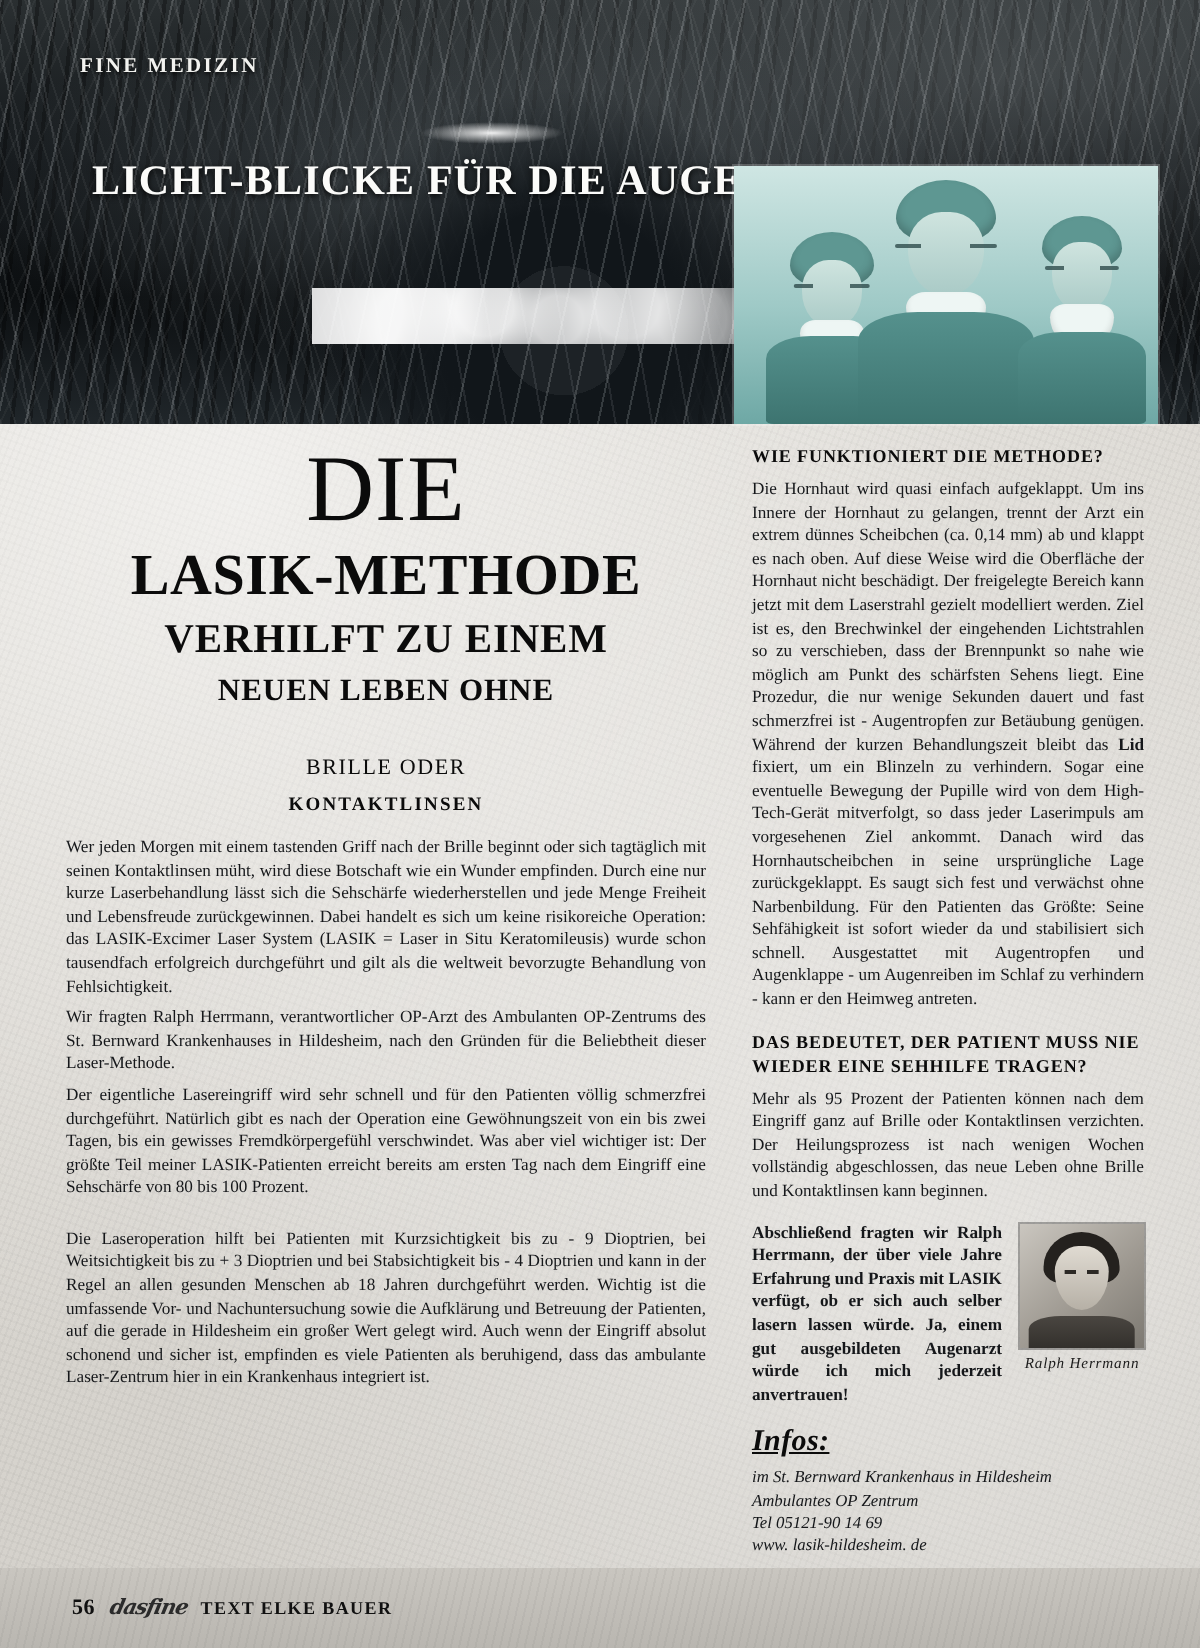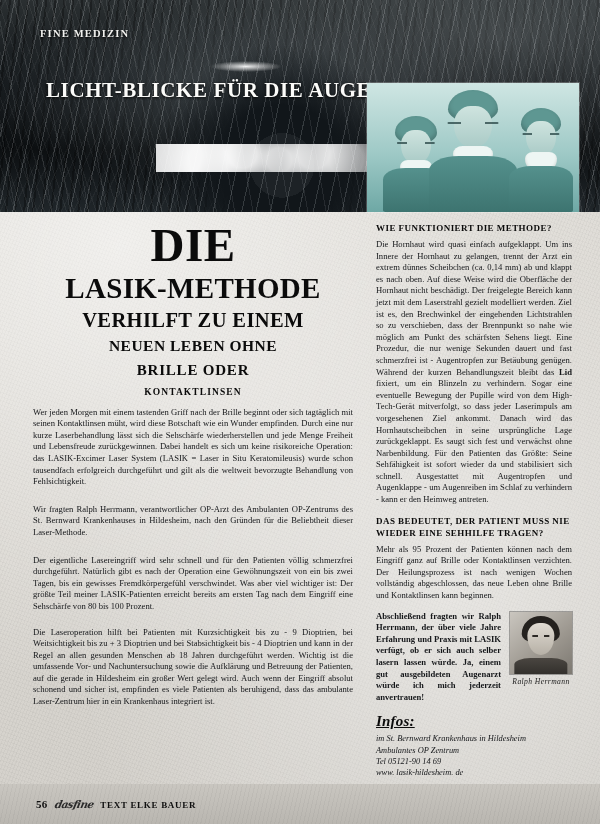--- a/index.html
+++ b/index.html
@@ -122,35 +122,35 @@
 
   
   .col-left{
     position:absolute;left:33px;top:222px;width:320px;
   }
   .col-right{
     position:absolute;left:376px;top:222px;width:196px;
   }
 
   .headline{ text-align:center; color:#0b0b0b; }
-  .h1{font-size:47px;font-weight:700;line-height:.99;letter-spacing:.5px;margin:0;}
+  .h1{font-size:47px;font-weight:400;line-height:.99;letter-spacing:.5px;margin:0;}
   .h2{font-size:29px;font-weight:700;line-height:1.08;letter-spacing:.3px;margin:4px 0 0;}
   .h3{font-size:20.5px;font-weight:700;line-height:1.1;letter-spacing:.4px;margin:5px 0 0;}
   .h4{font-size:15.5px;font-weight:700;line-height:1.1;letter-spacing:.5px;margin:6px 0 0;}
-  .h5{font-size:15px;font-weight:700;line-height:1.15;letter-spacing:.8px;margin:8px 0 0;}
+  .h5{font-size:11px;font-weight:400;line-height:1.15;letter-spacing:.8px;margin:24px 0 0;}
   .h6{font-size:9.5px;font-weight:700;line-height:1.15;letter-spacing:1.1px;margin:7px 0 0;}
 
   p.body{
     margin:0;
     font-size:8.6px;line-height:11.6px;
     text-align:justify;
     color:#15171a;
     -webkit-hyphens:auto;hyphens:auto;
   }
-  p.body + p.body{margin-top:16px;}
+  p.body + p.body{margin-top:4px;}
   .gap{height:9px;}
   h3.sub{
     margin:0;
     font-size:9px;font-weight:700;letter-spacing:.45px;
     color:#0b0b0b;line-height:12px;
   }
   .sub-gap{height:5px;}
 
   p.body.bold{font-weight:700;}
 

